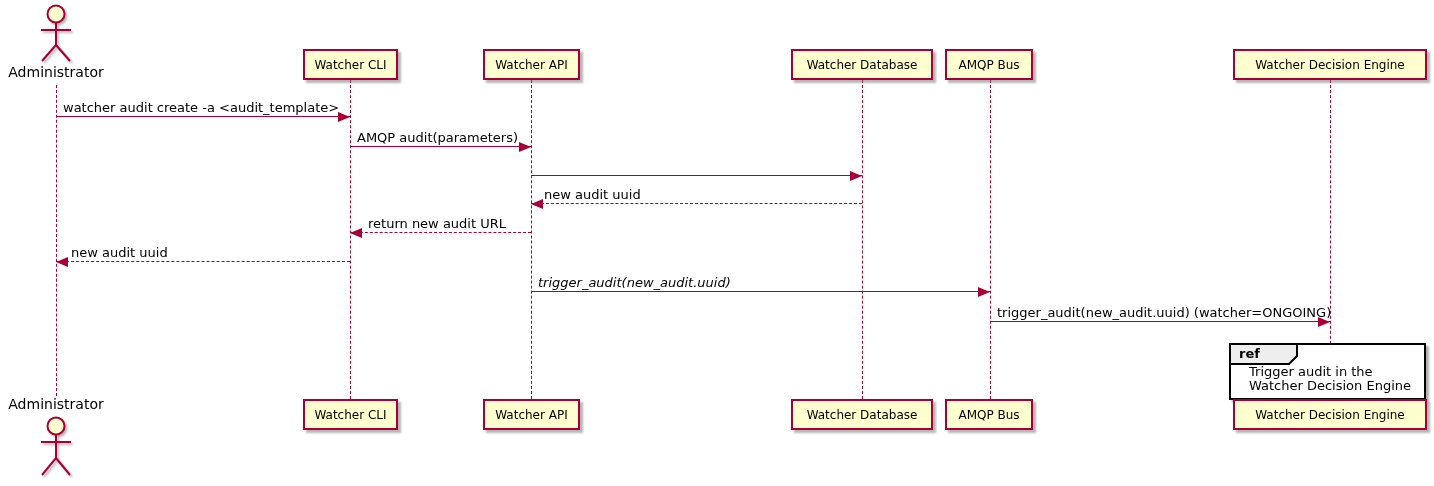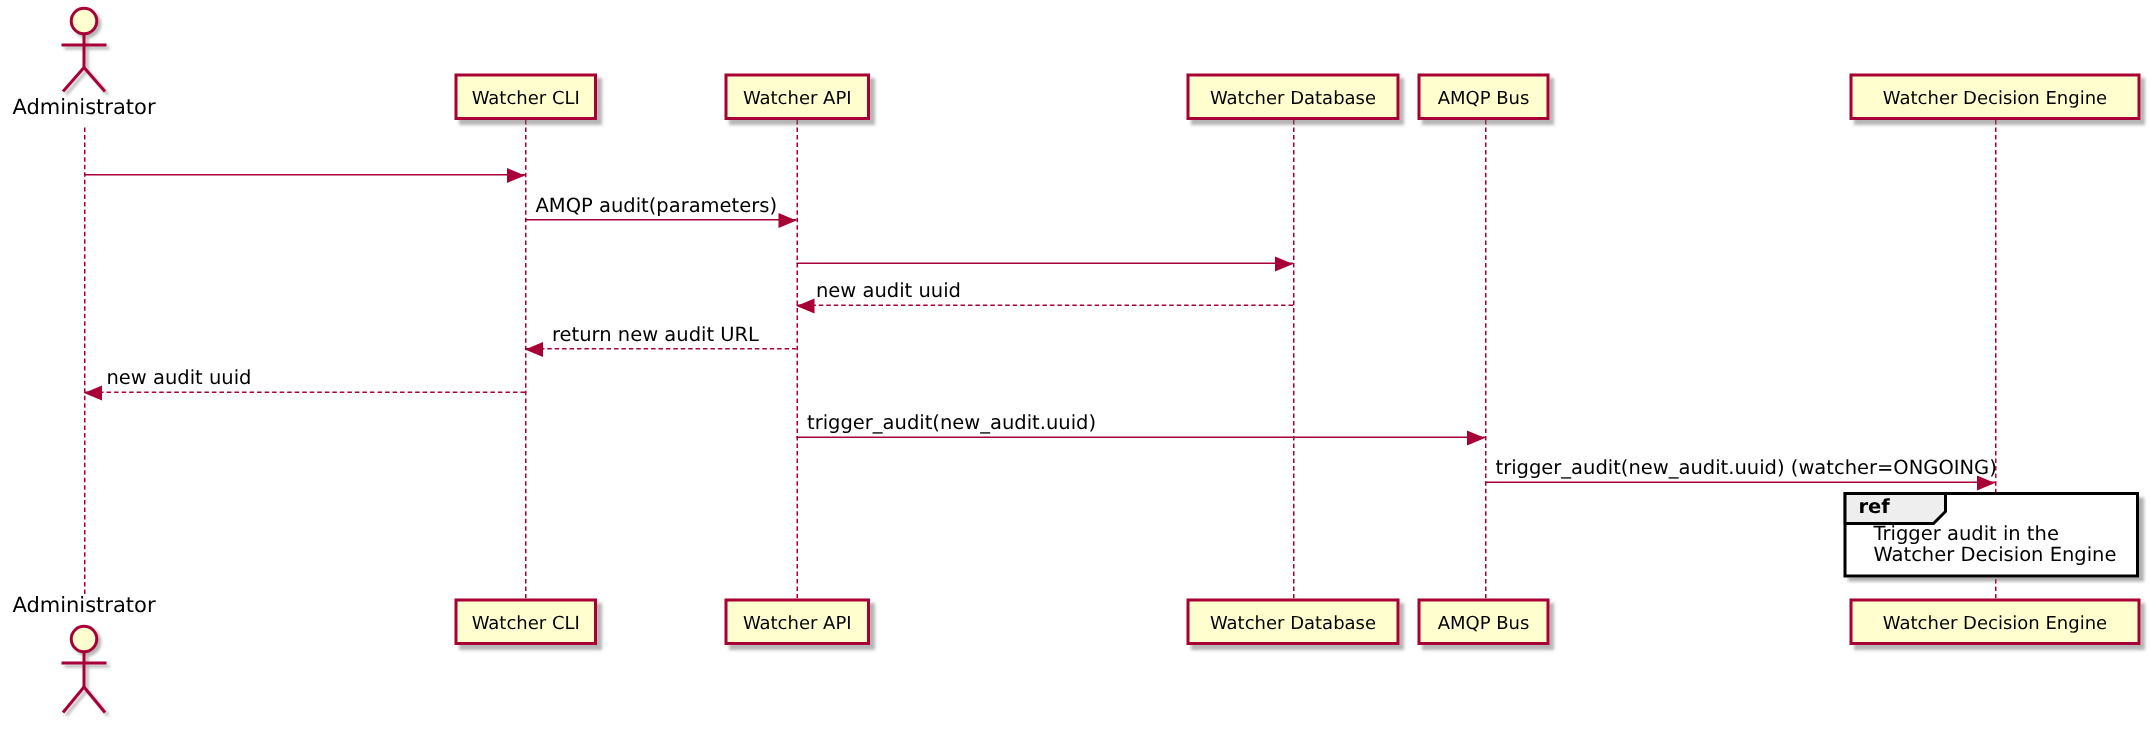--- a/index.html
+++ b/index.html
@@ -128,20 +128,21 @@
 
   <div class="actor-label" style="left:56px; top:396px;">Administrator</div>
   <svg class="actor-figure" style="left:38px; top:414px;" width="36" height="64" viewBox="0 0 36 64">
     <circle cx="18" cy="12" r="8.5" fill="#FEFECE" stroke="#A80036" stroke-width="2"></circle>
     <line x1="18" y1="20.5" x2="18" y2="44" stroke="#A80036" stroke-width="2"></line>
     <line x1="3" y1="28" x2="33" y2="28" stroke="#A80036" stroke-width="2"></line>
     <line x1="18" y1="44" x2="4" y2="61" stroke="#A80036" stroke-width="2"></line>
     <line x1="18" y1="44" x2="32" y2="61" stroke="#A80036" stroke-width="2"></line>
   </svg>
 
+  <span class="msg-label" style="left:63px;  top:100px;">watcher audit create -a &lt;audit_template&gt;</span>
   <div class="msg-line solid" style="left:56px;  top:116px; width:294px;"></div>
   <div class="arrowhead right" style="left:338px; top:112px;"></div>
 
   <span class="msg-label" style="left:357px; top:130px;">AMQP audit(parameters)</span>
   <div class="msg-line solid" style="left:350px; top:146px; width:181px;"></div>
   <div class="arrowhead right" style="left:519px; top:142px;"></div>
 
   <div class="msg-line solid" style="left:531px; top:175px; width:331px;"></div>
   <div class="arrowhead right" style="left:850px; top:171px;"></div>
 
@@ -150,29 +151,29 @@
   <div class="arrowhead left" style="left:531px; top:199px;"></div>
 
   <span class="msg-label" style="left:368px; top:216px;">return new audit URL</span>
   <div class="msg-line dashed" style="left:350px; top:232px; width:181px;"></div>
   <div class="arrowhead left" style="left:350px; top:228px;"></div>
 
   <span class="msg-label" style="left:71px;  top:245px;">new audit uuid</span>
   <div class="msg-line dashed" style="left:56px;  top:261px; width:294px;"></div>
   <div class="arrowhead left" style="left:56px;  top:257px;"></div>
 
-  <span class="msg-label" style="left:538px; top:275px;">trigger_audit(new_audit.uuid)</span>
+  <span class="msg-label" style="left:538px; top:275px;font-style:italic;">trigger_audit(new_audit.uuid)</span>
   <div class="msg-line solid" style="left:531px; top:291px; width:459px;"></div>
   <div class="arrowhead right" style="left:978px; top:287px;"></div>
 
   <span class="msg-label" style="left:997px; top:305px;">trigger_audit(new_audit.uuid) (watcher=ONGOING)</span>
   <div class="msg-line solid" style="left:990px; top:321px; width:340px;"></div>
   <div class="arrowhead right" style="left:1318px; top:317px;"></div>
 
-  <div class="ref-frame" style="left:1229px; top:328px; width:197px; height:57px;">
+  <div class="ref-frame" style="left:1229px; top:343px; width:197px; height:57px;">
     <svg class="ref-tab" width="72" height="23" viewBox="0 0 72 23">
       <path d="M1,1 H68 V13 L60,21 H1 Z" fill="#EEEEEE" stroke="#000000" stroke-width="2"></path>
     </svg>
     <span class="ref-keyword">ref</span>
     <div class="ref-body">
       <div>Trigger audit in the</div>
       <div>Watcher Decision Engine</div>
     </div>
   </div>
 

